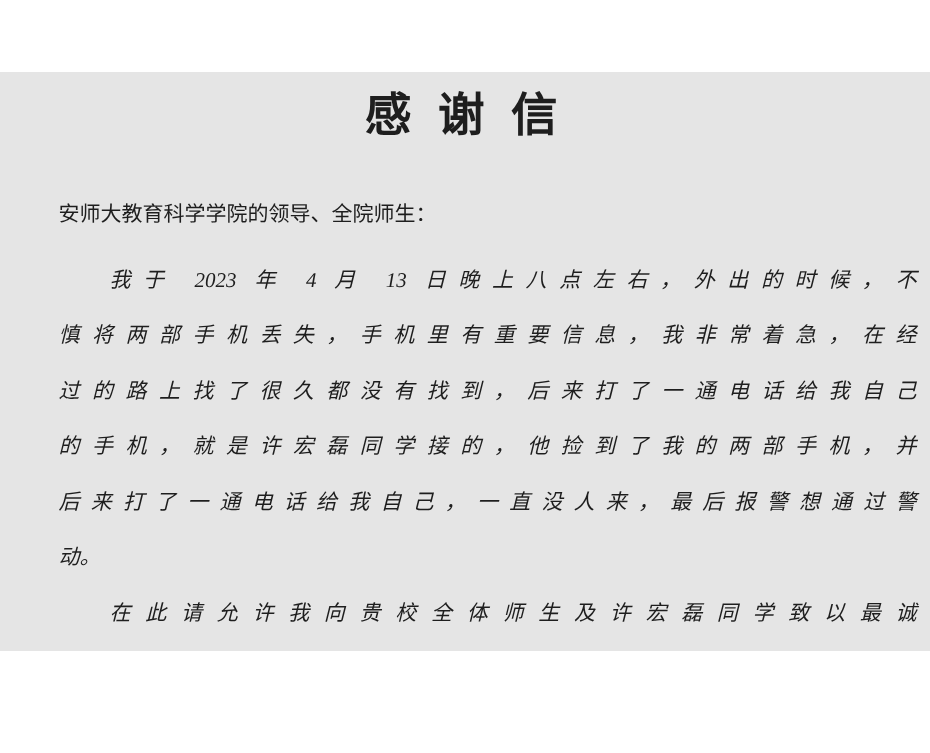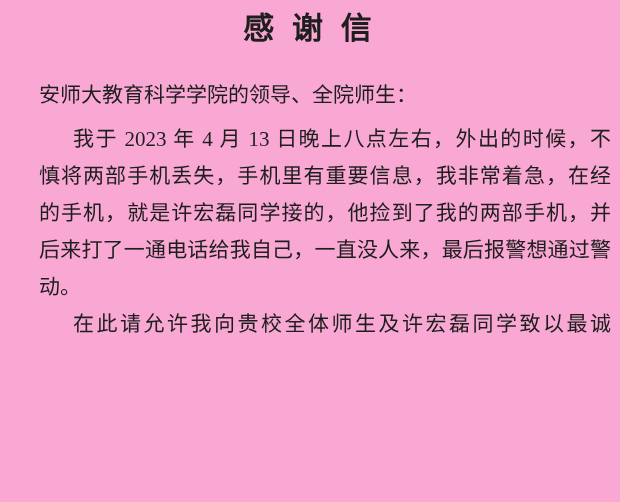--- a/index.html
+++ b/index.html
@@ -4,60 +4,62 @@
 <title>感谢信</title>
 <style>
   html, body {
     margin: 0;
     padding: 0;
     background: #ffffff;
   }
   .page {
     position: relative;
     width: 620px;
-    height: 502px;
-    background: #f9a8d4;
+    height: 386px;
+    background: #e5e5e5;
     color: #1e1e1e;
     font-family: "Liberation Serif", "DejaVu Serif", serif;
     overflow: hidden;
+    margin-top: 48px;
   }
   .title {
     position: absolute;
     top: 8px;
     left: 0;
     width: 620px;
     text-align: center;
     font-size: 31px;
     line-height: 42px;
     font-weight: 700;
     letter-spacing: 5px;
     white-space: pre;
   }
   .content {
     position: absolute;
     top: 77px;
     left: 39px;
     width: 572px;
-    font-size: 21px;
+    font-size: 14px;
     line-height: 37px;
   }
   .salutation {
     text-align: left;
     white-space: nowrap;
   }
   .para.p1 {
     margin-top: 7px;
   }
   .para.p2 {
     margin-top: 0;
   }
   .line {
     text-align: justify;
     text-align-last: justify;
     text-justify: inter-character;
+    font-style: italic;
   }
   .line.indent {
     text-indent: 34px;
   }
   .line.no-stretch {
     text-align-last: left;
   }
 </style>
 </head>
 <body>
@@ -66,20 +68,21 @@
 
   <div class="title">感 谢 信</div>
 
   <div class="content">
 
     <div class="salutation">安师大教育科学学院的领导、全院师生：</div>
 
     <div class="para p1">
       <div class="line indent">我于 2023 年 4 月 13 日晚上八点左右，外出的时候，不</div>
       <div class="line">慎将两部手机丢失，手机里有重要信息，我非常着急，在经</div>
+      <div class="line">过的路上找了很久都没有找到，后来打了一通电话给我自己</div>
       <div class="line">的手机，就是许宏磊同学接的，他捡到了我的两部手机，并</div>
       <div class="line">后来打了一通电话给我自己，一直没人来，最后报警想通过警</div>
       <div class="line no-stretch">动。</div>
     </div>
 
     <div class="para p2">
       <div class="line indent">在此请允许我向贵校全体师生及许宏磊同学致以最诚</div>
     </div>
 
   </div>

